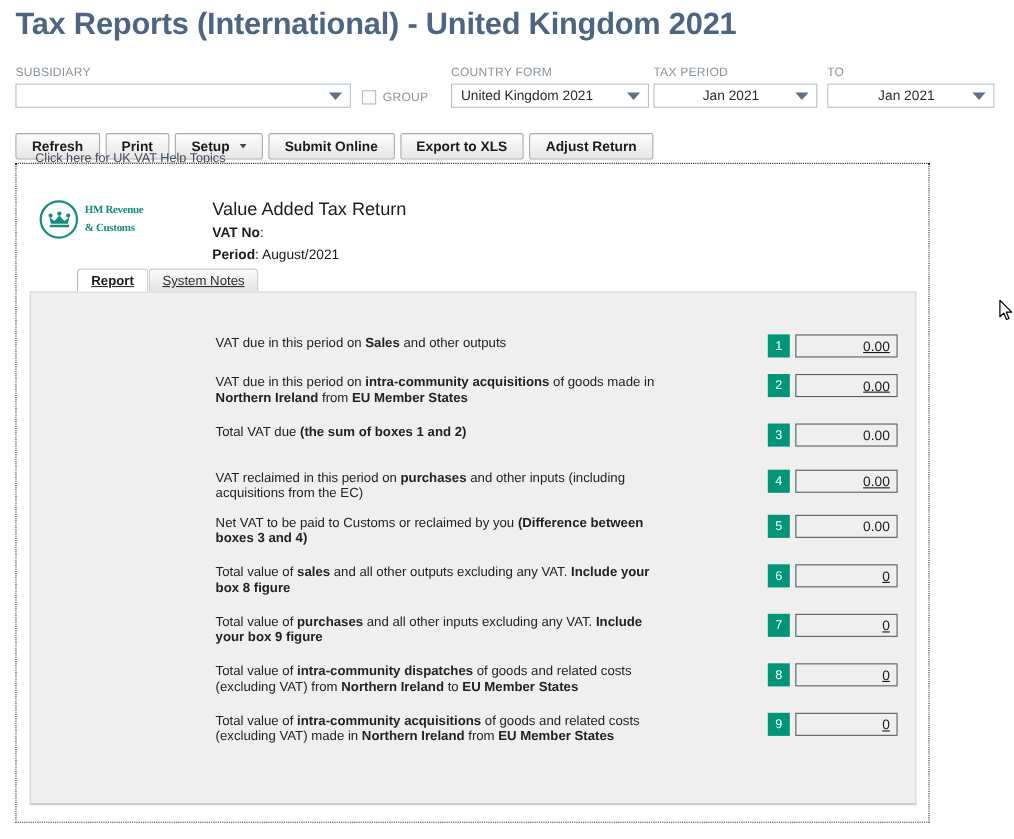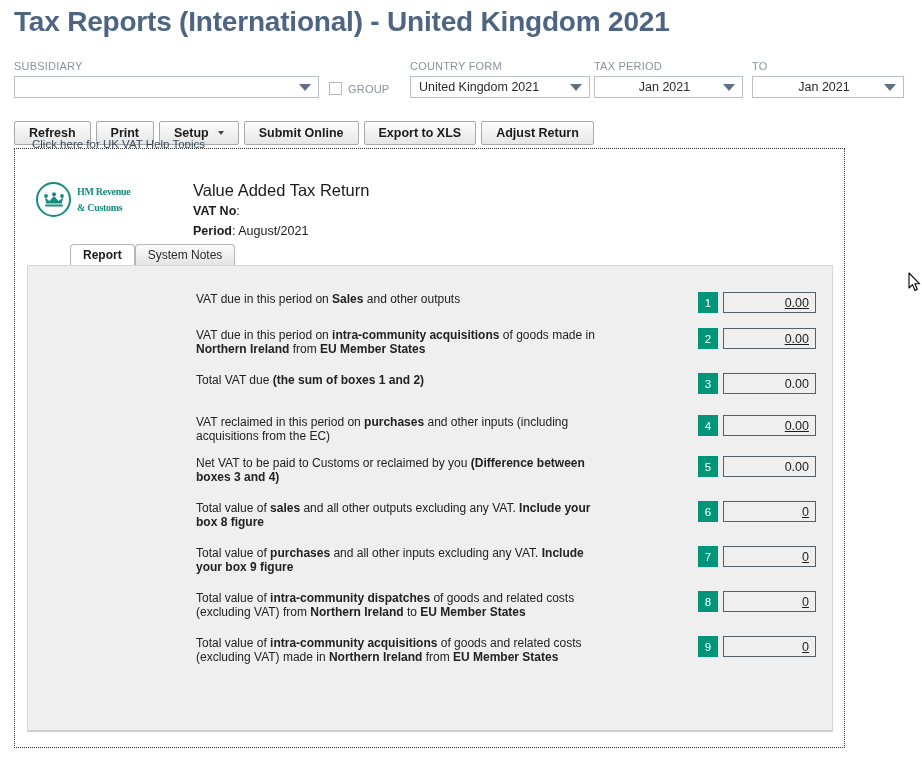--- a/index.html
+++ b/index.html
@@ -233,20 +233,21 @@
   .tab-strip {
     position: absolute;
     left: 0;
     top: 94px;
     width: 100%;
     height: 22px;
     display: flex;
     align-items: flex-end;
     padding-left: 55px;
     box-sizing: border-box;
+    text-decoration: underline;
   }
   .tab {
     height: 21px;
     padding: 0 12px;
     border: 1px solid #b5b5b5;
     border-bottom: none;
     border-radius: 4px 4px 0 0;
     font-size: 12px;
     display: flex;
     align-items: center;
@@ -272,21 +273,21 @@
     height: 467px;
     background: #efefef;
     border: 1px solid #d6d6d6;
     border-bottom: 2px solid #cfcfcf;
     box-sizing: border-box;
   }
 
   .vat-rows {
     position: absolute;
     left: 168px;
-    top: 26px;
+    top: 38px;
     width: 620px;
   }
   .vat-row {
     position: relative;
     min-height: 20px;
     margin-bottom: 13px;
   }
   .vat-desc {
     width: 405px;
     font-size: 12px;

